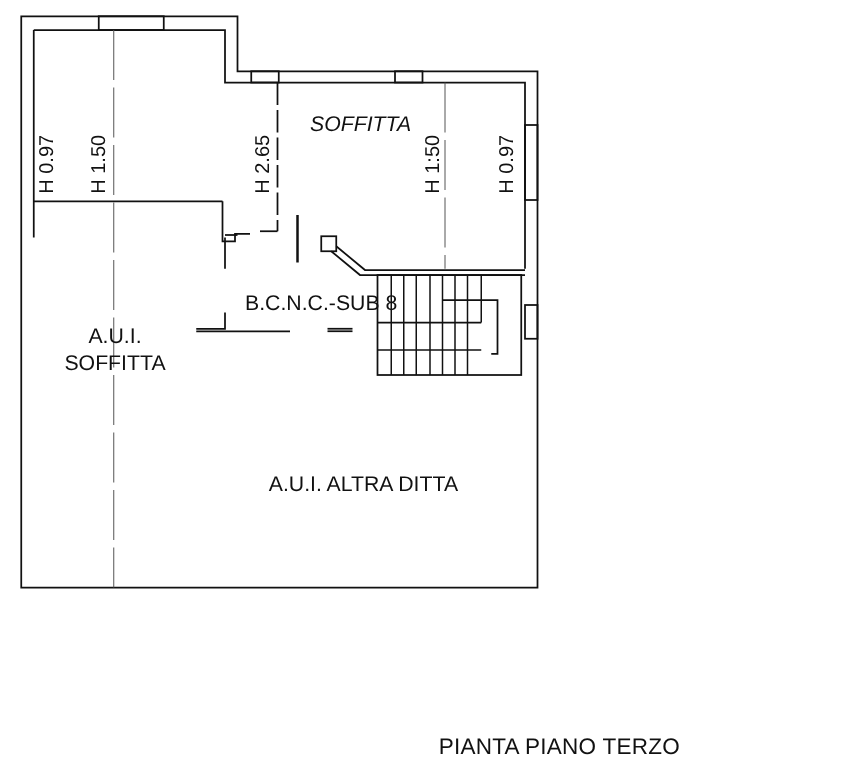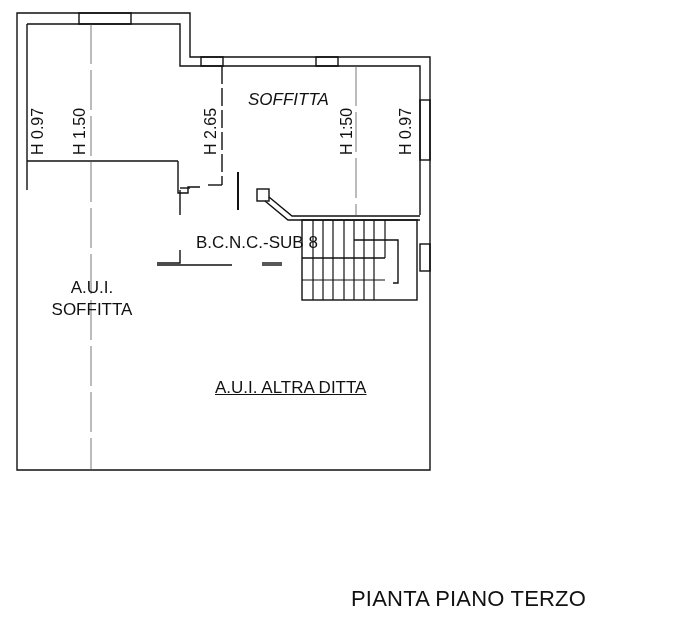--- a/index.html
+++ b/index.html
@@ -1,22 +1,22 @@
 <!DOCTYPE html>
 <html><head>
 <meta charset="utf-8">
 <style>
   html, body { margin: 0; padding: 0; background: #ffffff; }
   body { width: 681px; height: 624px; position: relative; overflow: hidden; font-family: "Liberation Sans", sans-serif; color: #111; }
   svg.plan { position: absolute; left: 0; top: 0; }
   .lbl { position: absolute; font-family: "Liberation Sans", sans-serif; color: #111; white-space: nowrap; line-height: 1; }
   .vert { transform-origin: left top; transform: rotate(-90deg); font-size: 16px; }
   .room { font-size: 17px; }
-  .center { text-align: center; margin-top: 19px; }
-  .title { font-size: 22px; letter-spacing: 0.2px; }
+  .center { text-align: center; }
+  .title { font-size: 18px; letter-spacing: 0.2px; }
 </style>
 </head>
 <body>
 
 <svg class="plan" width="681" height="624" viewBox="0 0 681 624">
   <g fill="none" stroke="#111" stroke-width="1.4">
 
     <path d="M17 13 L190 13 L190 57 L430 57 L430 470 L17 470 Z"></path>
 
     <path d="M27 24 L180 24 L180 66 L420 66 L420 215"></path>
@@ -79,15 +79,15 @@
 <div class="lbl vert" style="left:203px; top:155px;">H 2.65</div>
 <div class="lbl vert" style="left:339px; top:155px;">H 1:50</div>
 <div class="lbl vert" style="left:398px; top:155px;">H 0.97</div>
 
 <div class="lbl room" style="left:248px; top:91px;font-style:italic;">SOFFITTA</div>
 <div class="lbl room" style="left:196px; top:234px;">B.C.N.C.-SUB 8</div>
 <div class="lbl room center" style="left:40px; top:258px; width:104px; line-height:22px;">
   <div>A.U.I.</div>
   <div>SOFFITTA</div>
 </div>
-<div class="lbl room" style="left:215px; top:379px;text-decoration:underline;">A.U.I. ALTRA DITTA</div>
+<div class="lbl room" style="left:215px; top:379px;">A.U.I. ALTRA DITTA</div>
 
 <div class="lbl title" style="left:351px; top:588px;">PIANTA PIANO TERZO</div>
 
 </body></html>

